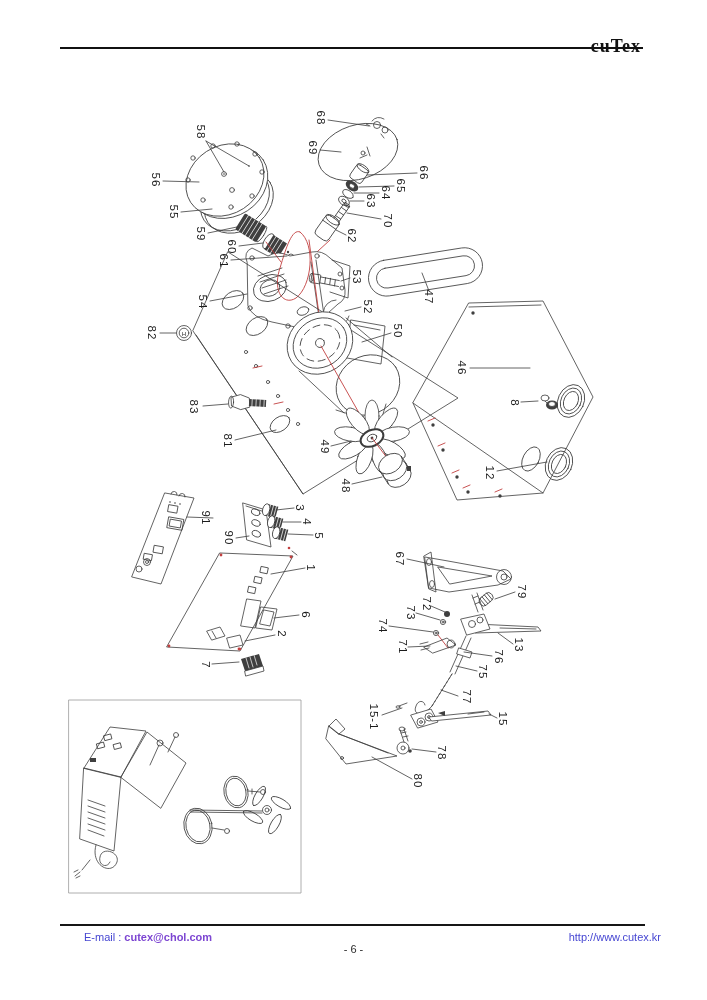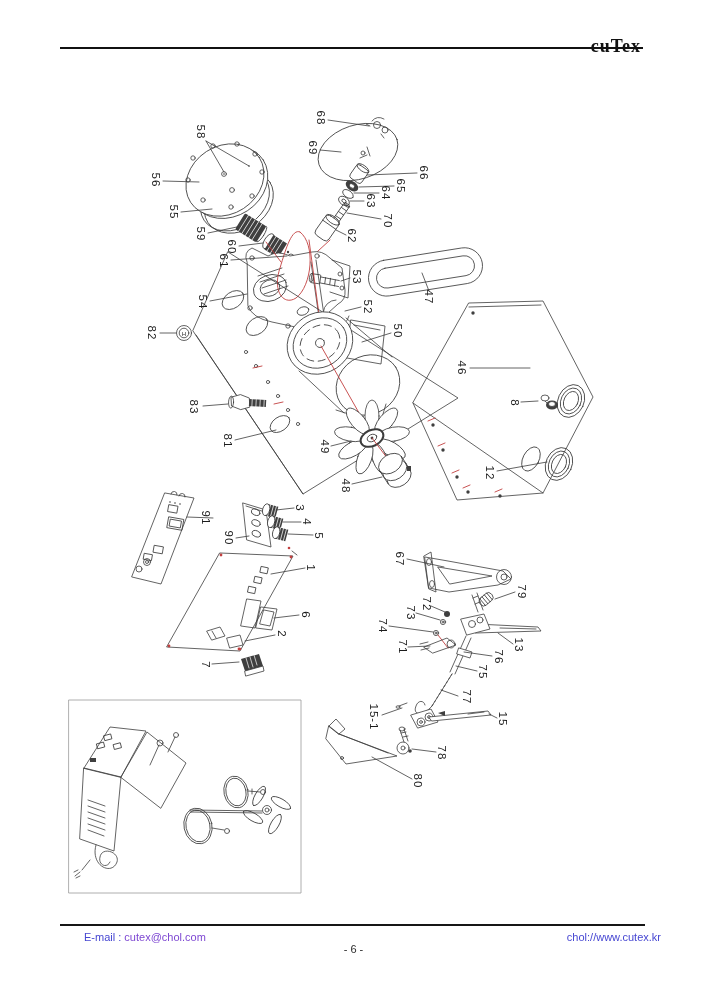--- a/index.html
+++ b/index.html
@@ -23,21 +23,21 @@
   .art .wv{stroke:#fff;stroke-width:.7;}
   .art .w2{stroke-width:2;}
   .art .ld{stroke:#2e2e2e;stroke-width:.7;}
   .art .gray{stroke:#9b9b9b;}
   .art text{stroke:none;fill:#2a2a2a;font-family:"Liberation Sans",sans-serif;}
   .part-label{position:absolute;transform:translate(-50%,-50%) rotate(90deg);
       font-size:11.5px;letter-spacing:1px;color:#1c1c1c;white-space:nowrap;}
   
   .rule-bot{position:absolute;left:60px;right:62px;top:924px;height:1.6px;background:#161616;}
   .footer-email{position:absolute;left:84px;top:931px;font-size:11px;color:var(--link,#4646d2);}
-  .footer-email .addr{color:var(--email,#7d46d2);}
+  .footer-email .addr{color:var(--email,#7d46d2);font-weight:bold;}
   .footer-site{position:absolute;right:46px;top:931px;font-size:11px;color:var(--link,#4646d2);}
   .page-num{position:absolute;left:0;right:0;top:943px;text-align:center;font-size:11px;color:#2c2c2c;}
 </style>
 </head>
 <body>
 
 <div class="page">
 
   <div class="brand">cuTex</div>
   <div class="rule-top"></div>
@@ -607,16 +607,16 @@
         <div class="part-label" style="left: 442px; top: 753px;">78</div>
         <div class="part-label" style="left: 418px; top: 781px;">80</div>
       </div>
   </div>
 
   <div class="rule-bot"></div>
   <div class="footer-email">
     <span>E-mail :</span>
     <span class="addr">cutex@chol.com</span>
   </div>
-  <div class="footer-site">chol://www.cutex.kr</div>
+  <div class="footer-site">http://www.cutex.kr</div>
   <div class="page-num">- 6 -</div>
 
 </div>
 
 </body></html>

